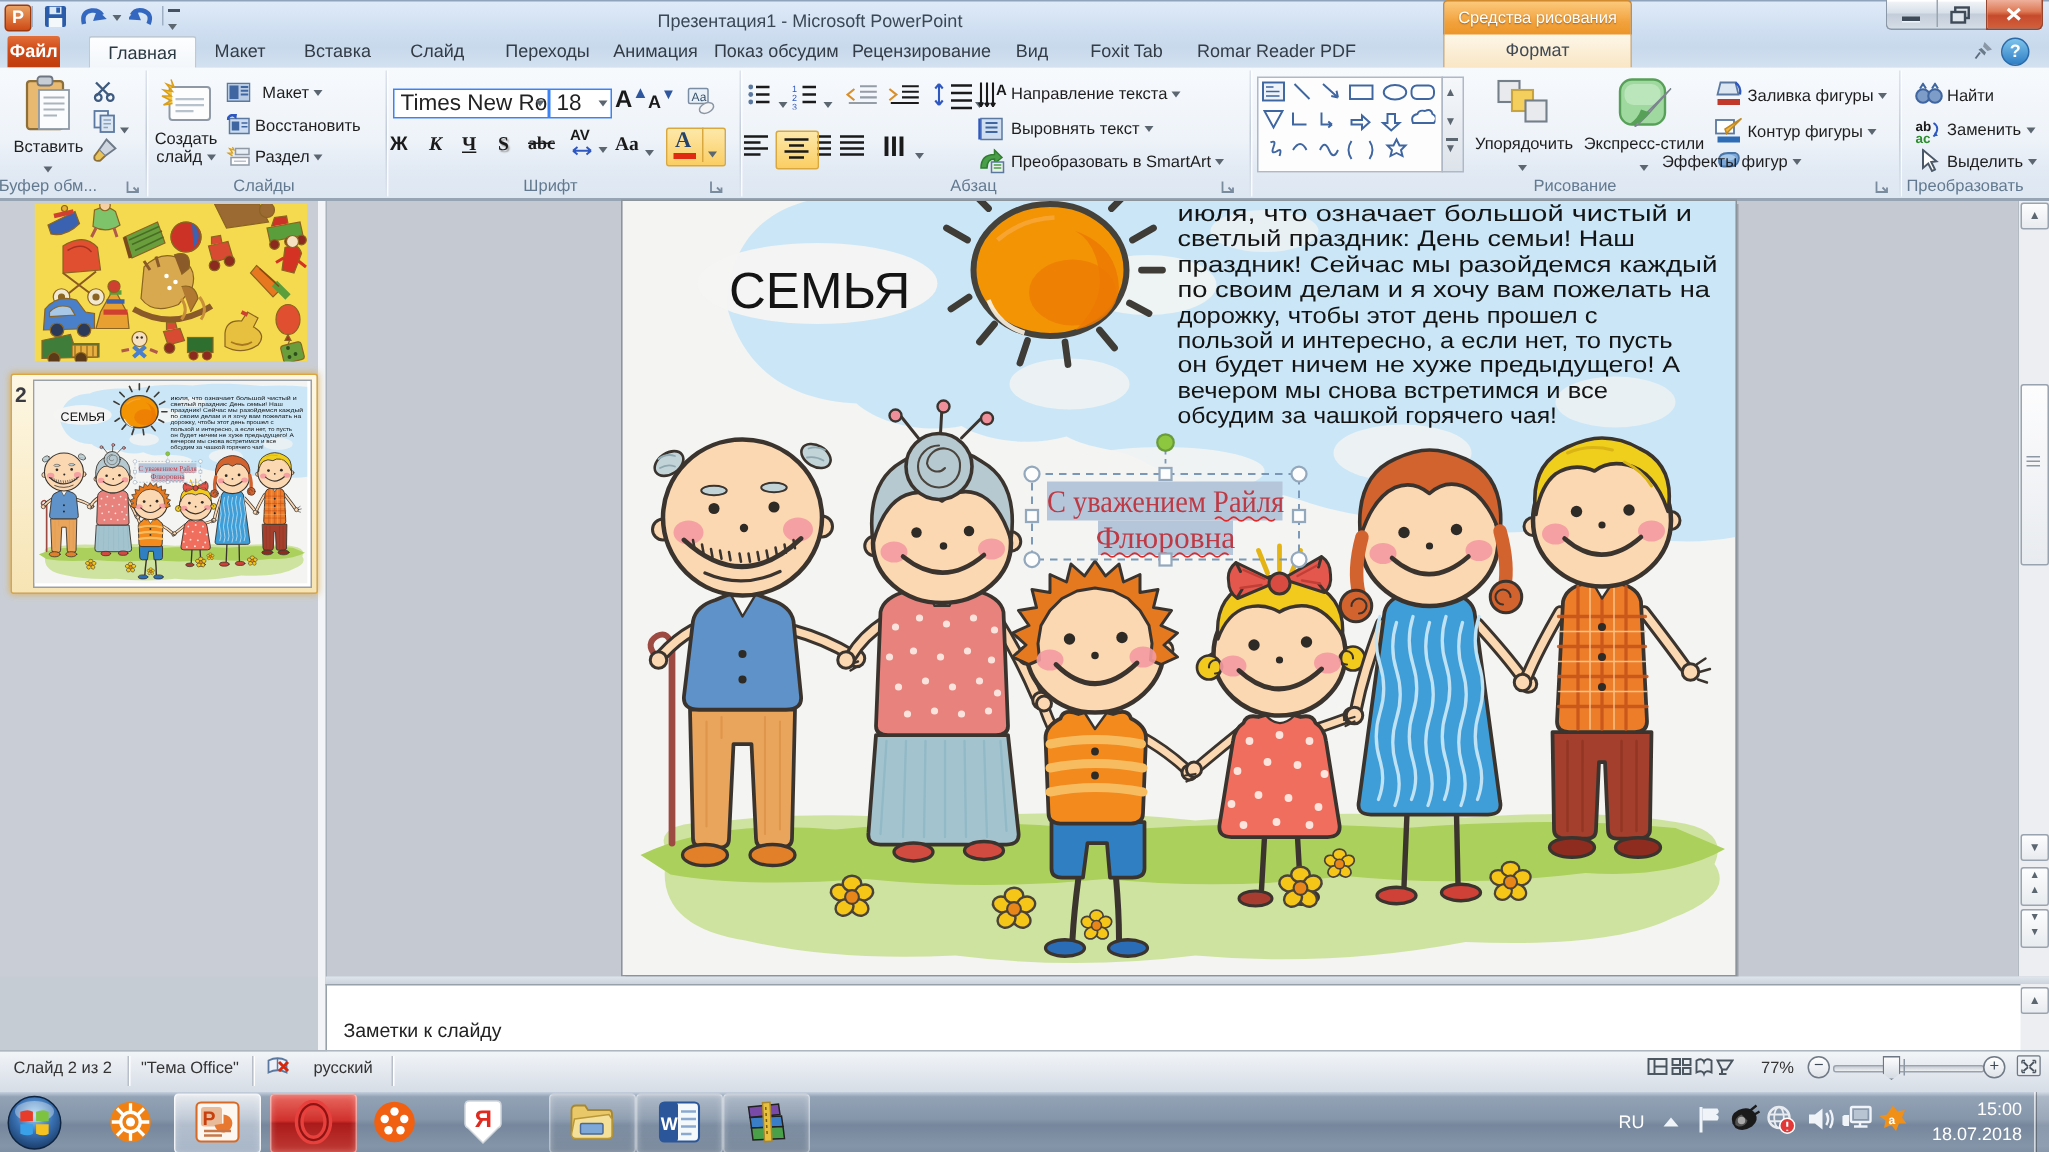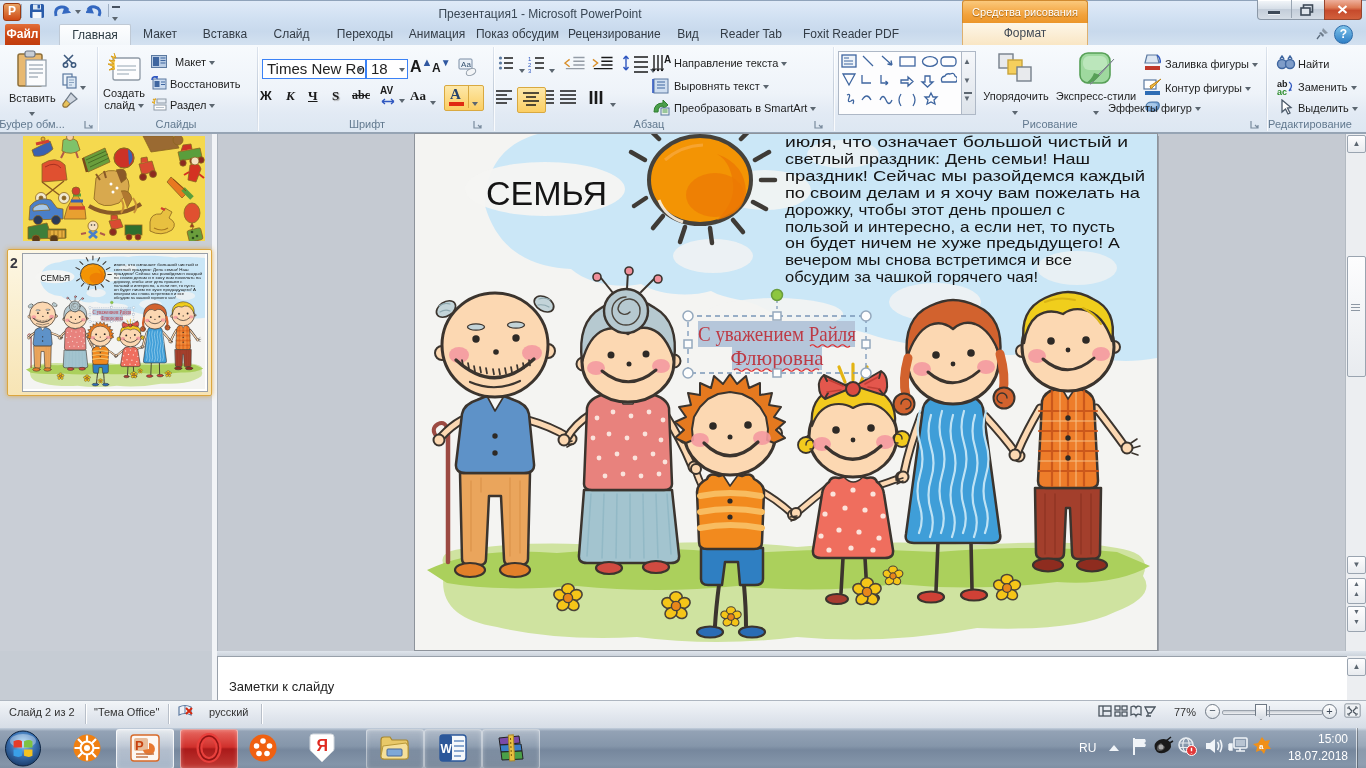--- a/index.html
+++ b/index.html
@@ -79,37 +79,37 @@
 <div class="tab" id="ftab" style="left:5px;width:35px">Файл</div>
 <div class="tab" id="tabact" style="left:59px;width:70px">Главная</div>
 <div class="tab" style="left:130px;width:60px">Макет</div>
 <div class="tab" style="left:190px;width:70px">Вставка</div>
 <div class="tab" style="left:260px;width:63px">Слайд</div>
 <div class="tab" style="left:323px;width:84px">Переходы</div>
 <div class="tab" style="left:407px;width:60px">Анимация</div>
 <div class="tab" style="left:467px;width:101px">Показ обсудим</div>
 <div class="tab" style="left:568px;width:89px">Рецензирование</div>
 <div class="tab" style="left:657px;width:62px">Вид</div>
-<div class="tab" style="left:719px;width:64px">Reader Tab</div>
-<div class="tab" style="left:783px;width:136px">Foxit Reader PDF</div>
+<div class="tab" style="left:719px;width:64px">Foxit Tab</div>
+<div class="tab" style="left:783px;width:136px">Romar Reader PDF</div>
 
 <div id="ribbon" class="a"></div>
 <div id="ribline" class="a"></div>
 
 <div class="gsep" style="left:97px"></div>
 <div class="gsep" style="left:257px"></div>
 <div class="gsep" style="left:493px"></div>
 <div class="gsep" style="left:833px"></div>
 <div class="gsep" style="left:1266px"></div>
 <div class="glbl" style="left:-18px;width:100px">Буфер обм...</div>
 <div class="glbl" style="left:116px">Слайды</div>
 <div class="glbl" style="left:307px">Шрифт</div>
 <div class="glbl" style="left:589px">Абзац</div>
 <div class="glbl" style="left:990px">Рисование</div>
-<div class="glbl" style="left:1255px;width:110px">Редактирование</div>
+<div class="glbl" style="left:1255px;width:110px">Преобразовать</div>
 <svg class="a" style="left:84px;top:120px" width="10" height="10" viewBox="0 0 10 10">
     <path d="M1 1 L1 8 L8 8 M5 5 L8 8 M8 5 L8 8 L5 8" stroke="#7a8b9e" stroke-width="1.2" fill="none"></path>
   </svg>
 <svg class="a" style="left:473px;top:120px" width="10" height="10" viewBox="0 0 10 10">
     <path d="M1 1 L1 8 L8 8 M5 5 L8 8 M8 5 L8 8 L5 8" stroke="#7a8b9e" stroke-width="1.2" fill="none"></path>
   </svg>
 <svg class="a" style="left:814px;top:120px" width="10" height="10" viewBox="0 0 10 10">
     <path d="M1 1 L1 8 L8 8 M5 5 L8 8 M8 5 L8 8 L5 8" stroke="#7a8b9e" stroke-width="1.2" fill="none"></path>
   </svg>
 <svg class="a" style="left:1250px;top:120px" width="10" height="10" viewBox="0 0 10 10">

